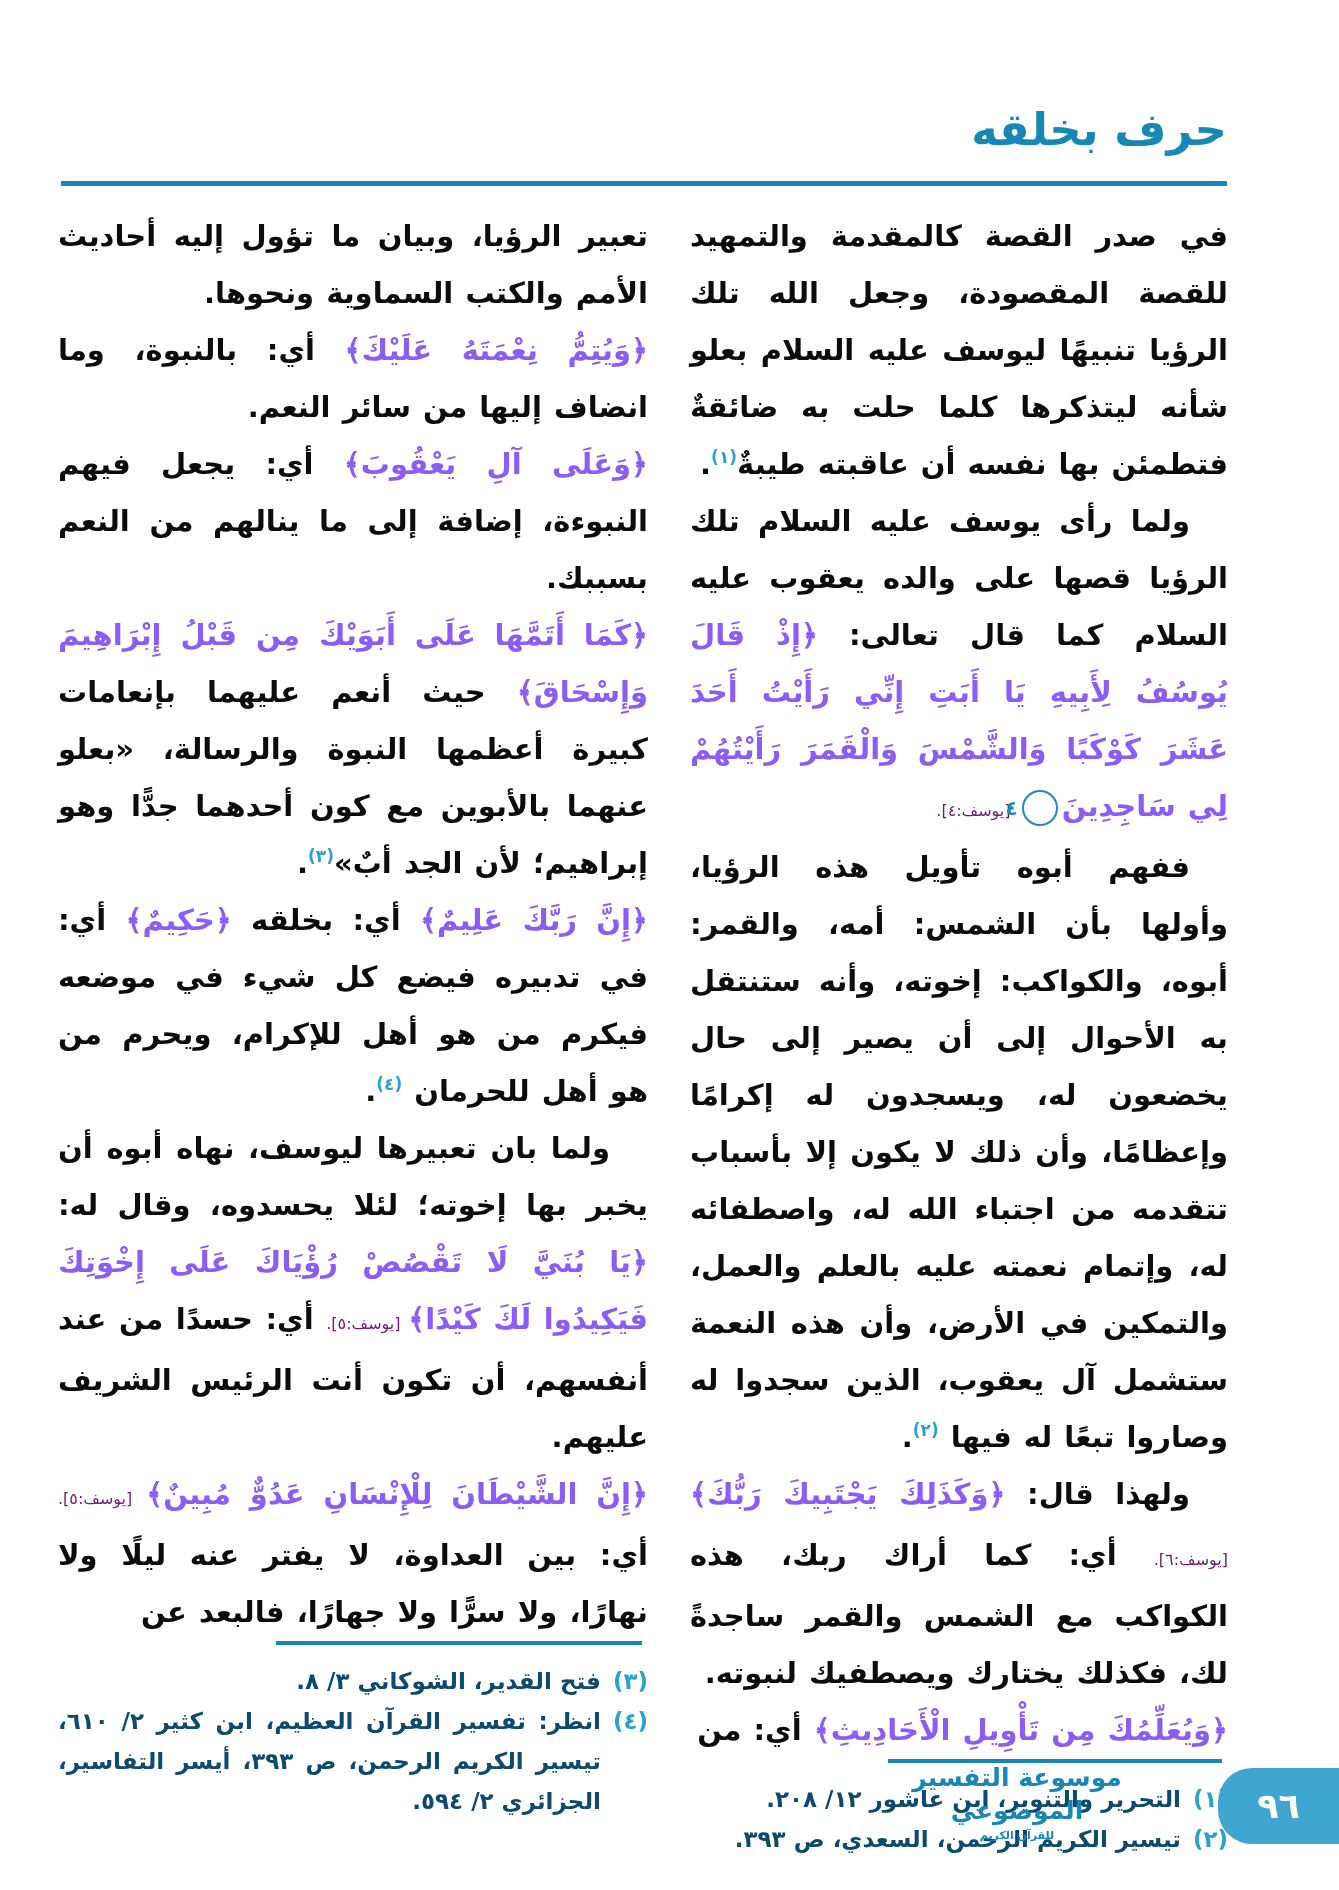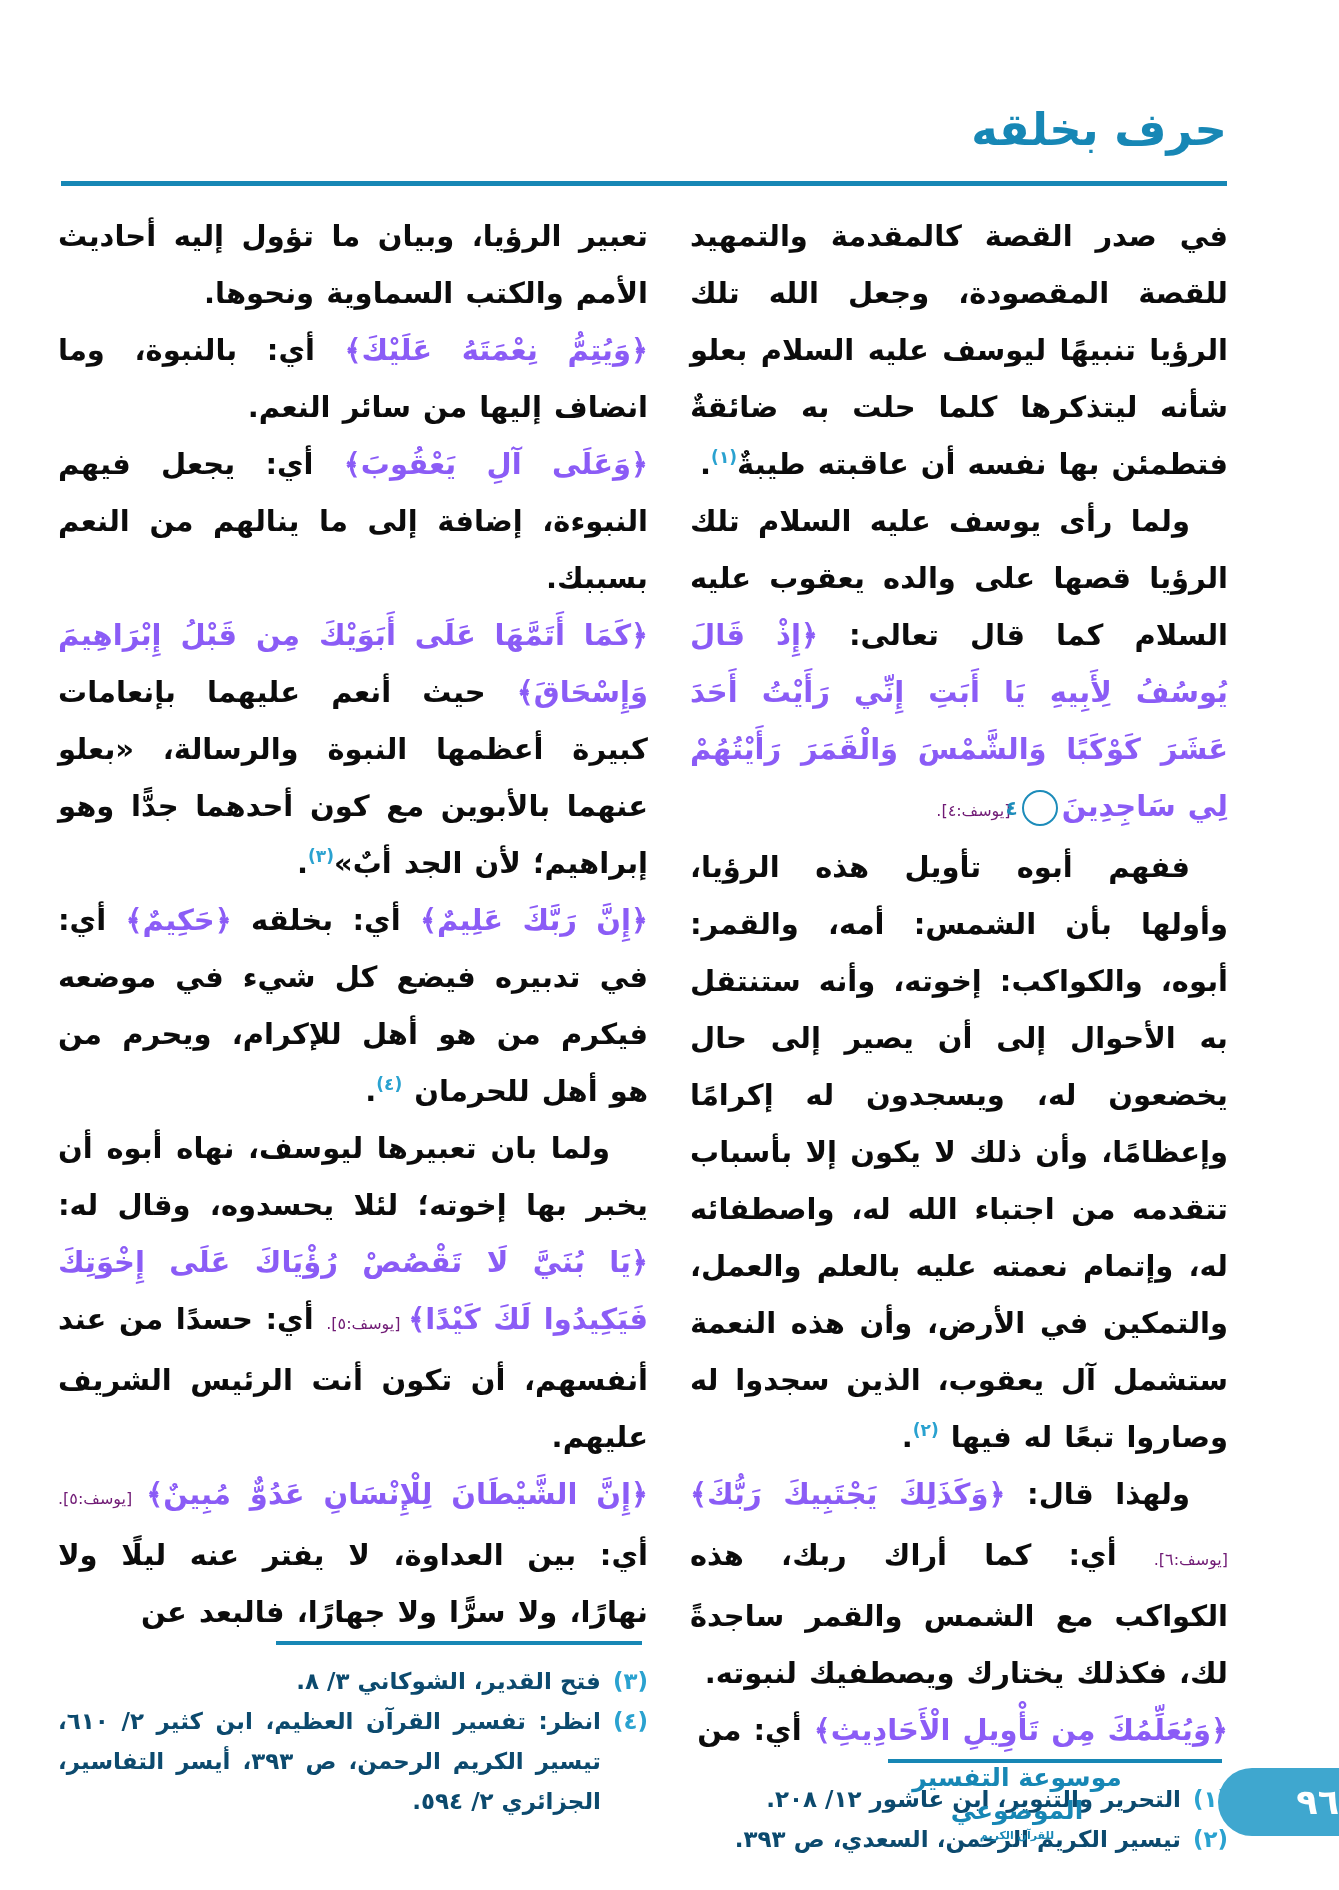--- a/index.html
+++ b/index.html
@@ -57,23 +57,23 @@
   
   .logo{
     position:absolute;top:1762px;right:212px;width:220px;
     text-align:center;color:#1787b5;
   }
   .logo-line1{font-size:25px;font-weight:bold;letter-spacing:-1px;line-height:1.3;}
   .logo-line2{font-size:11px;font-weight:bold;margin-top:2px;}
 
   
   .page-tab{
-    position:absolute;top:1768px;right:0;width:121px;height:68px;
+    position:absolute;top:1768px;right:0;width:121px;height:76px;
     background:#3fa7cf;border-radius:34px 0 0 34px;
-    display:flex;align-items:center;
+    display:flex;align-items:center;justify-content:center;
   }
   .page-num{color:#ffffff;font-size:35px;font-weight:bold;line-height:1;}
 </style>
 </head>
 <body>
 
 <div class="page">
 
   <div class="header-title">حرف بخلقه</div>
   <div class="header-rule"></div>

